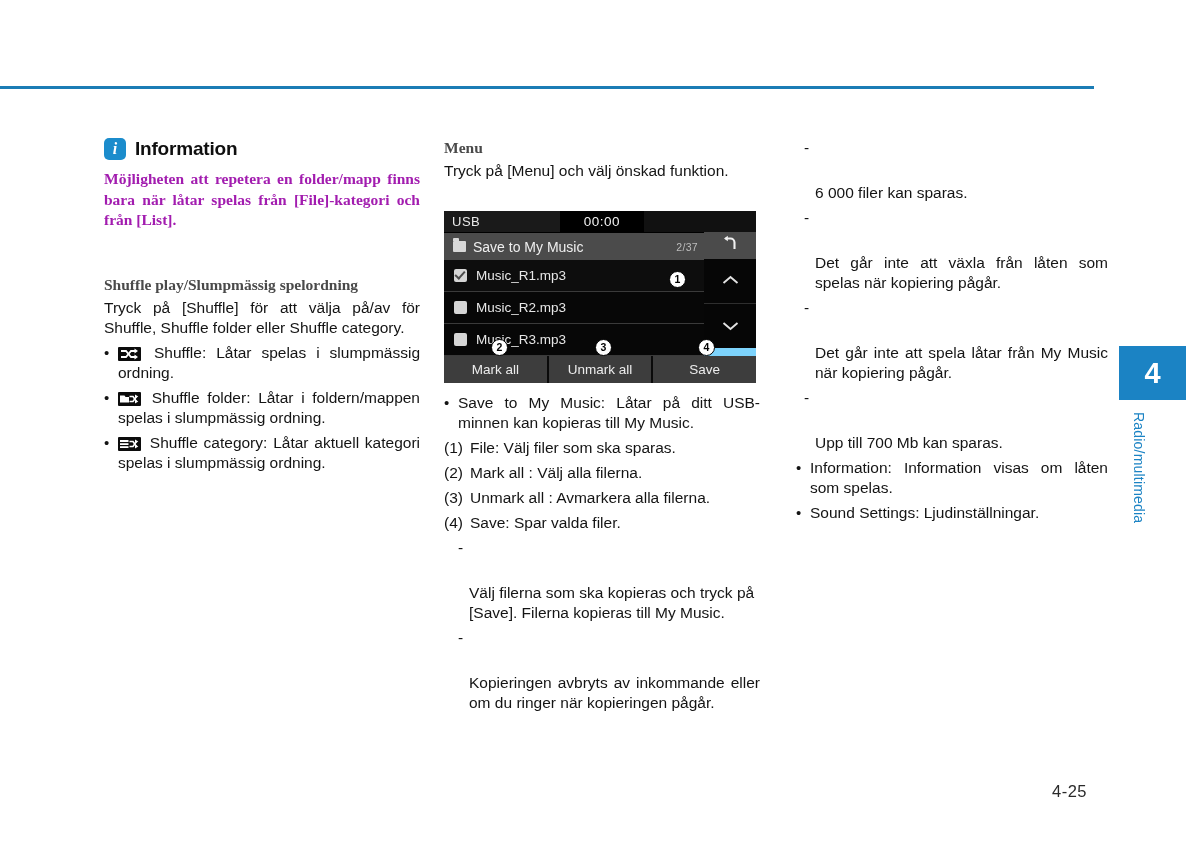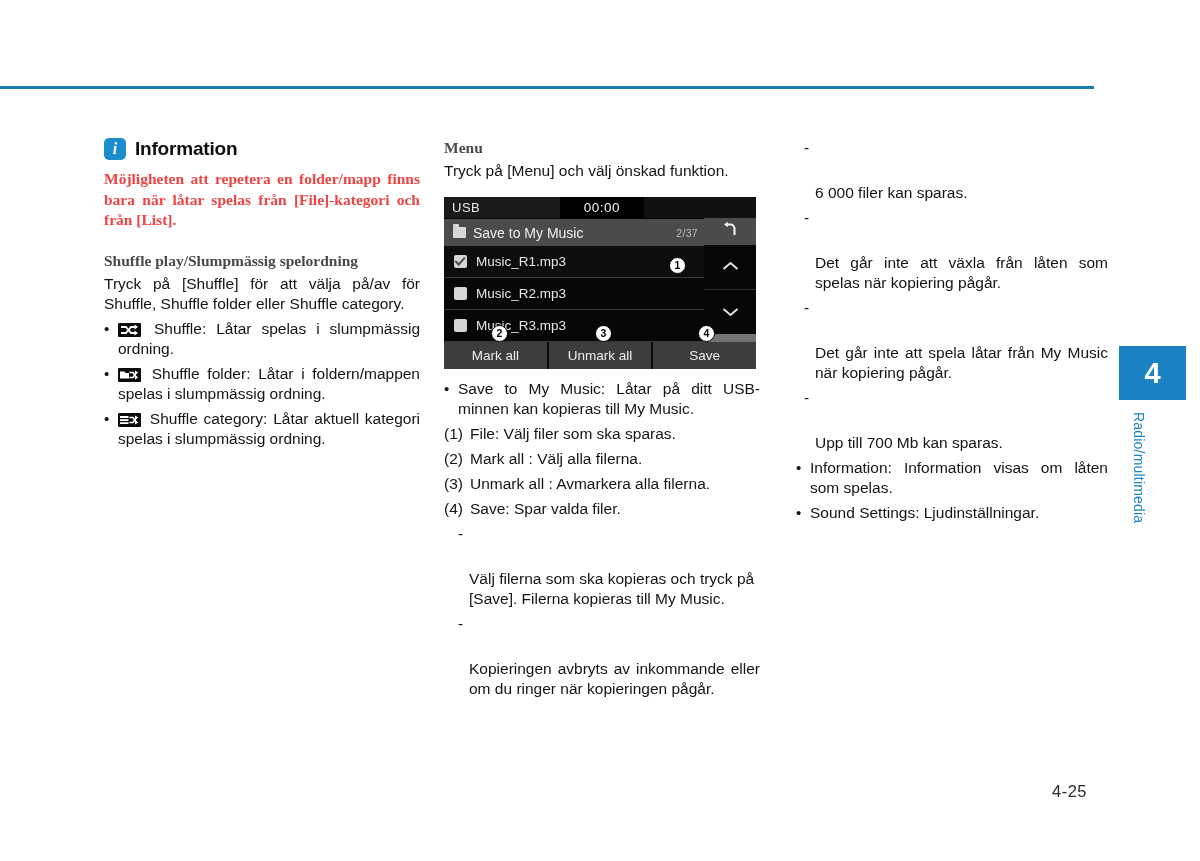--- a/index.html
+++ b/index.html
@@ -61,33 +61,33 @@
     font-weight: bold;
     font-size: 19px;
     color: #0f0f0f;
     letter-spacing: -0.2px;
   }
   .info-body {
     font-family: "Liberation Serif", serif;
     font-weight: bold;
     font-size: 15.5px;
     line-height: 20.5px;
-    color: #ef4444;
+    color: #a21caf;
     text-align: justify;
     text-justify: inter-word;
   }
 
   
   .sub-head {
     font-family: "Liberation Serif", serif;
     font-weight: bold;
     font-size: 15.5px;
     line-height: 19px;
     color: #4a4a4a;
-    margin-top: 20px;
+    margin-top: 44px;
     margin-bottom: 4px;
   }
   .sub-head.tight { margin-top: 0; }
 
   
   .para {
     font-family: "Liberation Sans", sans-serif;
     font-size: 15.5px;
     line-height: 20px;
     color: #141414;
@@ -178,22 +178,22 @@
     text-justify: inter-word;
     margin-top: 45px;
   }
   .dash-txt.nojust { text-align: left; }
 
   
   .hu {
     position: relative;
     width: 312px;
     height: 172px;
-    background: #737373;
-    margin: 16px 0 10px 0;
+    background: #7dd3fc;
+    margin: 30px 0 10px 0;
     font-family: "Liberation Sans", sans-serif;
     overflow: hidden;
   }
   .hu-topbar {
     height: 21px;
     background: #0d0d0d;
     display: flex;
     align-items: stretch;
     border-bottom: 1px solid #000;
   }

